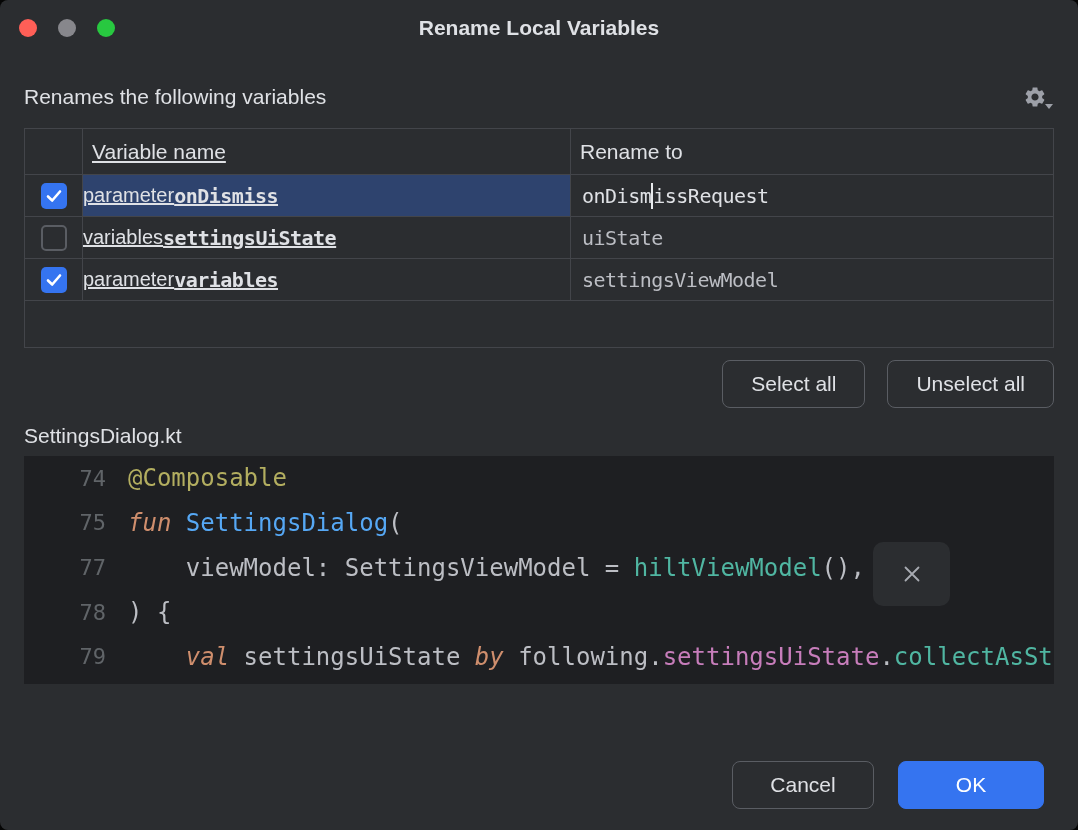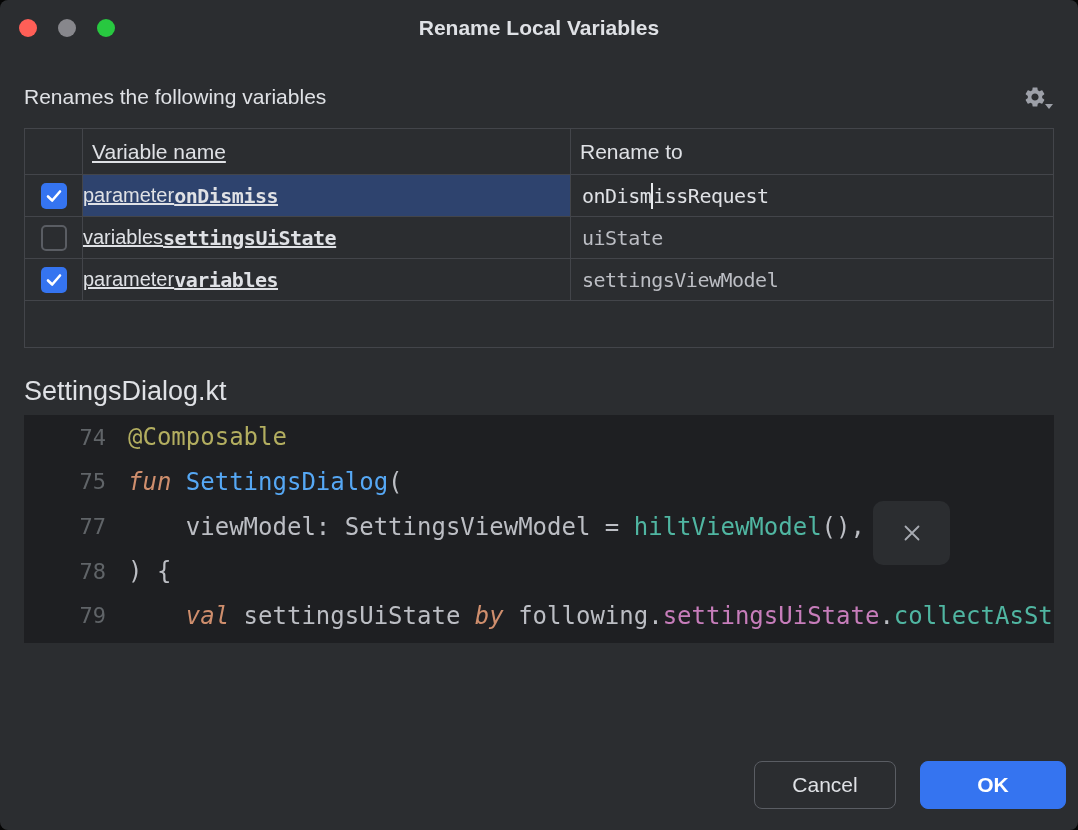--- a/index.html
+++ b/index.html
@@ -51,21 +51,21 @@
   .checkbox{width:26px;height:26px;border-radius:5px;box-sizing:border-box;display:flex;align-items:center;justify-content:center;}
   .checkbox.unchecked{border:2px solid var(--button-border);background:transparent;}
   .checkbox.checked{background:var(--accent-blue);}
   
   .sel-row{margin-top:12px;display:flex;justify-content:flex-end;gap:22px;}
   .btn{
     height:48px;min-width:120px;padding:0 28px;border-radius:8px;border:1px solid var(--button-border);
     background:transparent;color:var(--text-primary);font-size:21px;font-family:"Liberation Sans",sans-serif;cursor:pointer;
   }
   
-  .file-label{margin-top:28px;font-size:27px;color:var(--text-primary);}
+  .file-label{margin-top:16px;font-size:21px;color:var(--text-primary);}
   .editor{
     margin-top:8px;height:228px;background:var(--editor-bg);position:relative;overflow:hidden;
     font-family:"DejaVu Sans Mono",monospace;font-size:24px;
   }
   .line{display:flex;height:44.66px;align-items:center;}
   .line.current{background:var(--current-line-bg);}
   .gutter{flex:none;width:104px;text-align:right;padding-right:22px;box-sizing:border-box;color:var(--gutter-text);font-size:22px;}
   .line.current .gutter{color:var(--gutter-text-current);}
   .code{white-space:pre;flex:1;overflow:hidden;color:var(--code-plain);}
   .tok-plain{color:var(--code-plain);}
@@ -73,23 +73,23 @@
   .tok-annotation{color:var(--code-annotation);}
   .tok-function{color:var(--code-function);}
   .tok-call{color:var(--code-call);}
   .tok-property{color:var(--code-property);}
   .hl{background:var(--usage-highlight-bg);border-radius:3px;}
   .close-pop{
     position:absolute;top:86px;right:104px;width:77px;height:64px;background:var(--window-bg);
     border-radius:10px;display:flex;align-items:center;justify-content:center;cursor:pointer;
   }
   
-  .footer{flex:none;height:90px;display:flex;justify-content:flex-end;align-items:center;gap:24px;padding-right:12px;}
+  .footer{flex:none;height:90px;display:flex;justify-content:flex-end;align-items:center;gap:24px;padding-right:34px;}
   .btn.cancel{min-width:142px;}
-  .btn.ok{min-width:146px;background:var(--accent-blue);border-color:var(--accent-blue);color:var(--ok-text);font-weight:bold;}
+  .btn.ok{min-width:146px;background:var(--accent-blue);border-color:var(--accent-blue);color:var(--ok-text);}
 </style>
 </head>
 <body>
 
 <div class="window">
 
   <div class="titlebar">
     <div class="lights">
       <span class="light red"></span>
       <span class="light gray"></span>
@@ -143,20 +143,24 @@
           </div>
         </div>
         <div class="cell c2 row name-cell">
           <span class="kind">parameter </span>
           <span class="vname">variables</span>
         </div>
         <div class="cell c3 row rename-cell">settingsViewModel</div>
         <div class="filler"></div>
       </div>
 
+    <div class="sel-row">
+      <button class="btn">Select all</button>
+      <button class="btn">Unselect all</button>
+    </div>
 
     <div class="file-label">SettingsDialog.kt</div>
 
     <div class="editor">
       <div id="code-lines">
           <div class="line">
             <div class="gutter">74</div>
             <div class="code"><span class="tok-annotation">@Composable</span></div>
           </div>
           <div class="line">

